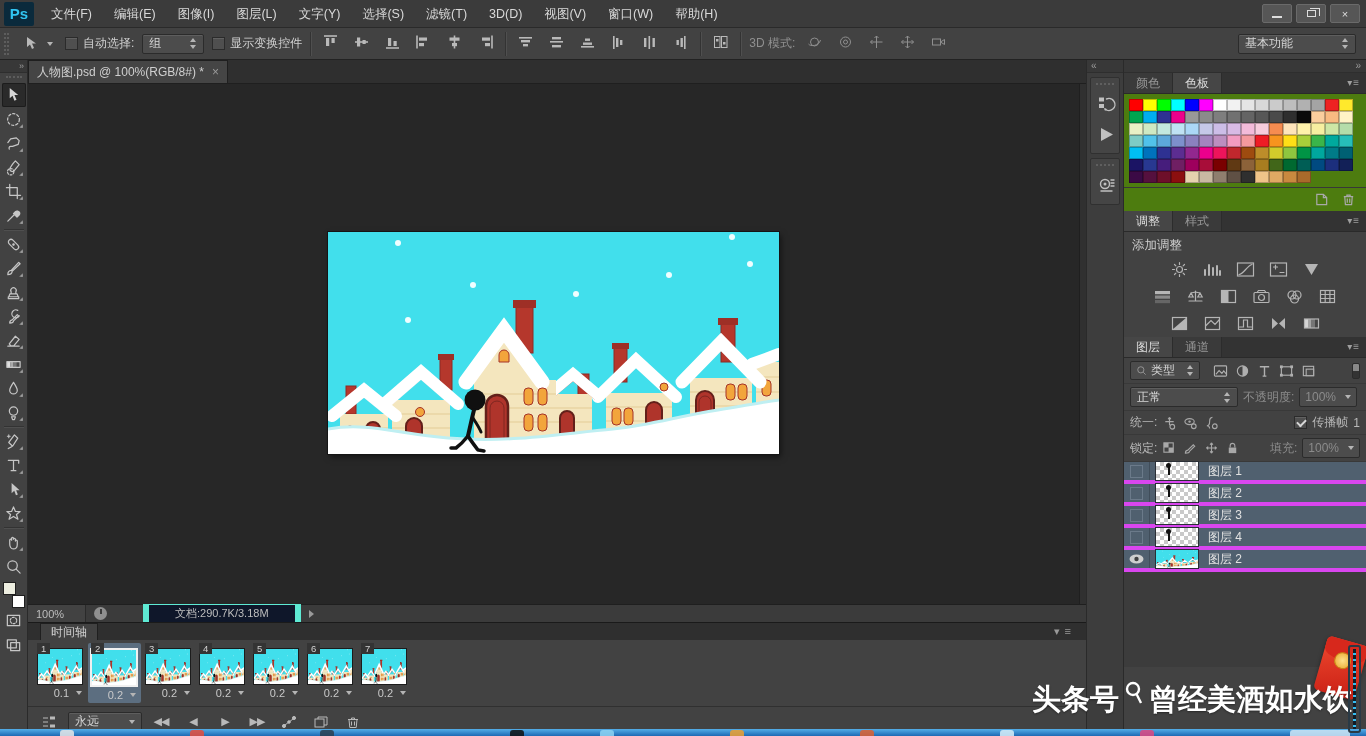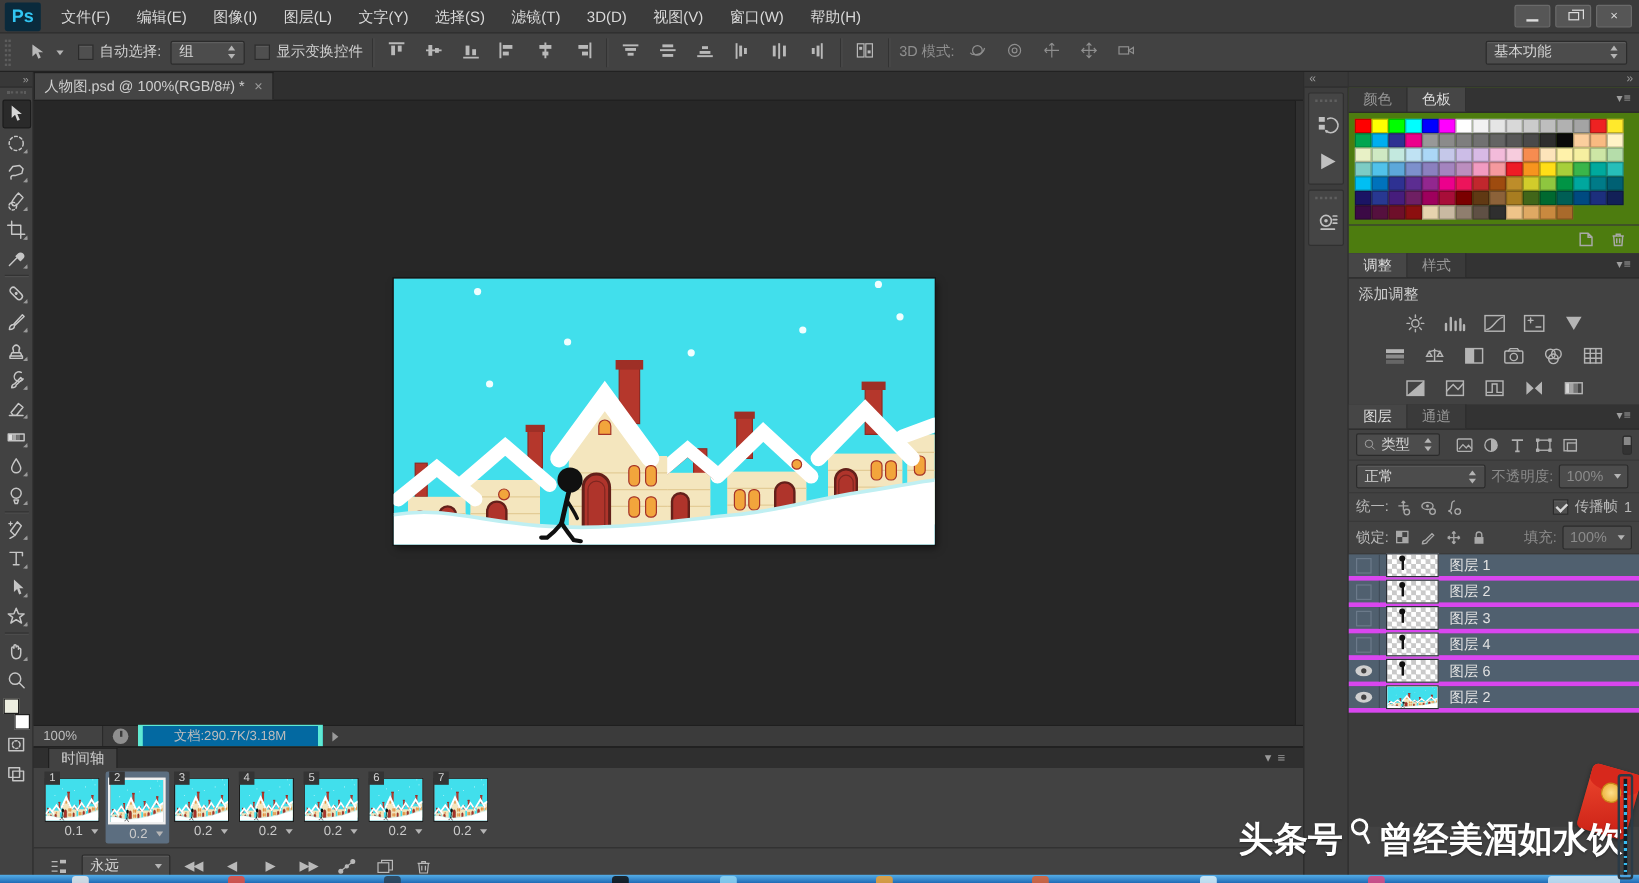--- a/index.html
+++ b/index.html
@@ -55,21 +55,21 @@
   .doctab{height:23px;background:#454545;border:1px solid #1f1f1f;border-bottom:none;padding:0 8px;display:flex;align-items:center;gap:8px;color:#cfcfcf;font-size:12px;}
   .doctab .x{color:#9a9a9a;font-size:12px;}
   .canvas{position:relative;height:520px;background:#272727;}
   .artboard{position:absolute;left:300px;top:148px;width:451px;height:222px;box-shadow:0 0 0 1px #151515,2px 3px 6px rgba(0,0,0,.5);}
   .artboard svg{display:block;width:451px;height:222px;}
   .vscroll{position:absolute;right:0;top:0;width:7px;height:100%;background:#303030;border-left:1px solid #1f1f1f;}
   .statusbar{height:18px;background:#3b3b3b;border-top:1px solid #1f1f1f;display:flex;align-items:center;font-size:11px;color:#bdbdbd;}
   .zoombox{width:58px;height:100%;background:#424242;border-right:1px solid #2a2a2a;display:flex;align-items:center;padding-left:8px;}
   .clockicon{width:13px;height:13px;border-radius:50%;background:#8f8f8f;margin:0 8px;position:relative;}
   .clockicon::after{content:"";position:absolute;left:6px;top:2px;width:2px;height:5px;background:#3b3b3b;}
-  .docstat{background:#0369a1;padding:1px 26px;border:4px solid #5eead4;}
+  .docstat{background:#0f172a;padding:1px 26px;border:6px solid #5eead4;margin-left:28px;}
   .statarrow{width:0;height:0;border-top:4px solid transparent;border-bottom:4px solid transparent;border-left:5px solid #9a9a9a;margin-left:8px;}
 
   
   .tl-tabrow{height:18px;background:#2f2f2f;border-top:1px solid #1a1a1a;display:flex;align-items:flex-end;padding-left:12px;position:relative;}
   .tl-tab{height:17px;background:#424242;border:1px solid #1f1f1f;border-bottom:none;padding:0 10px;color:#cfcfcf;display:flex;align-items:center;font-size:12px;}
   .tl-menu{position:absolute;right:14px;bottom:2px;color:#9a9a9a;font-size:11px;letter-spacing:1px;}
   .tl-frames{height:66px;background:#424242;display:flex;align-items:flex-start;padding:3px 0 0 6px;gap:1px;}
   .frame{width:53px;height:60px;position:relative;padding:1px 3px;border-radius:2px;}
   .frame .fnum{position:absolute;left:3px;top:0;background:#343434;color:#d2d2d2;font-size:9.5px;padding:0 4px;height:11px;line-height:11px;z-index:2;}
   .frame .fthumbwrap{margin-top:4px;width:46px;height:37px;border:1px solid #1c1c1c;background:#888;}
@@ -1121,34 +1121,20 @@
         </div>
         <div class="layer-row">
           <div class="eyewell">
               <span class="eyeicon" style="display: inline-block;">
                 <svg viewBox="0 0 15 10">
                   <ellipse cx="7.5" cy="5" rx="7" ry="4.6" fill="#cfcfcf"></ellipse>
                   <circle cx="7.5" cy="5" r="2.2" fill="#424242"></circle>
                 </svg>
               </span>
             </div>
-          <div class="lthumbwrap checker">
-              <span class="minifig"></span>
-            </div>
-          <span class="lname">图层 6</span>
-        </div>
-        <div class="layer-row">
-          <div class="eyewell">
-              <span class="eyeicon" style="display: inline-block;">
-                <svg viewBox="0 0 15 10">
-                  <ellipse cx="7.5" cy="5" rx="7" ry="4.6" fill="#cfcfcf"></ellipse>
-                  <circle cx="7.5" cy="5" r="2.2" fill="#424242"></circle>
-                </svg>
-              </span>
-            </div>
           <div class="lthumbwrap">
               <svg viewBox="0 0 451 222" preserveAspectRatio="none">
                 <use href="#village"></use>
               </svg>
             </div>
           <span class="lname">图层 2</span>
         </div>
       </div>
       <div class="layertail"></div>
     </div>

